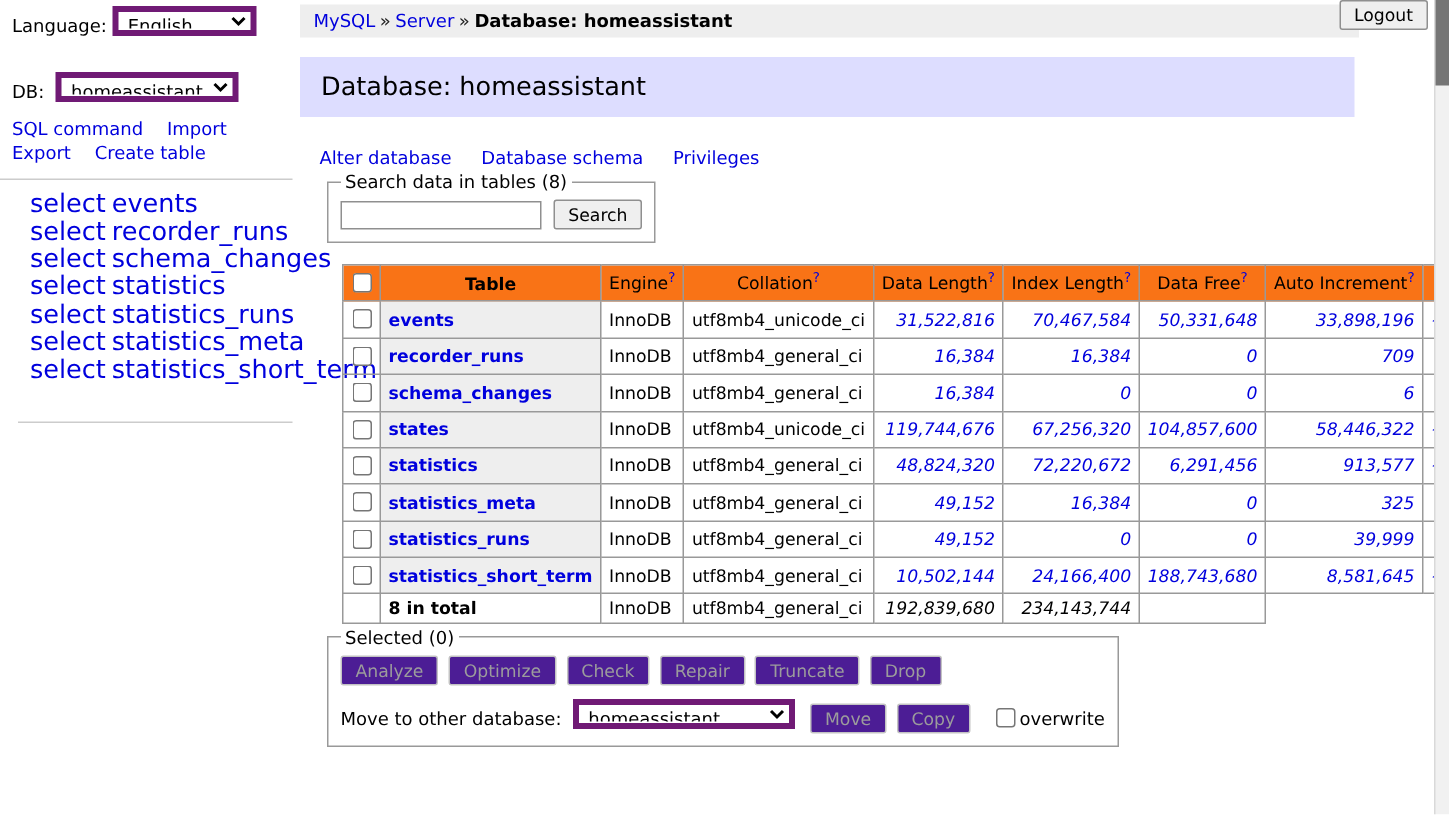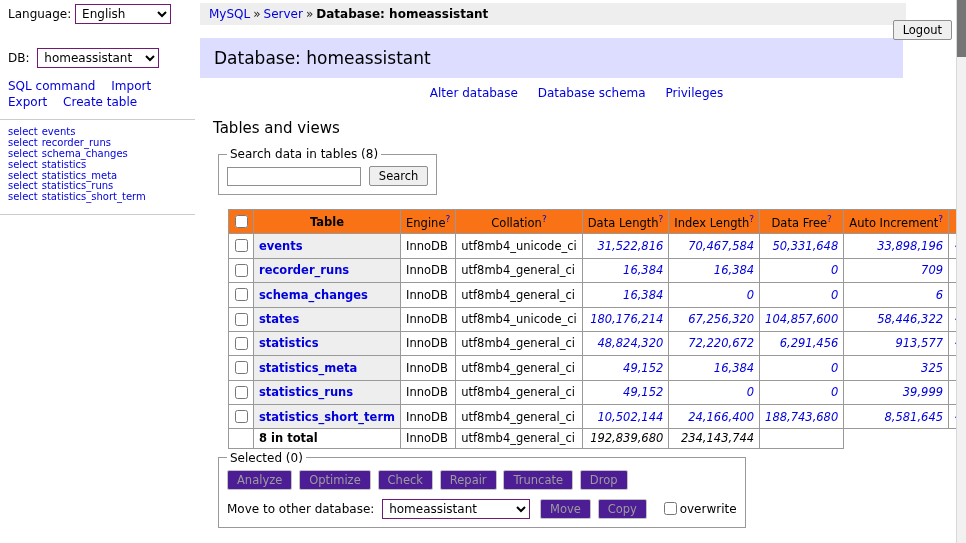--- a/index.html
+++ b/index.html
@@ -11,21 +11,21 @@
   }
   a { color: #0000dd; text-decoration: none; cursor: pointer; }
   button {
     font-family: "DejaVu Sans", sans-serif; font-size: 11.5px;
     background: #efefef; border: 1px solid #8f8f8f; border-radius: 2px;
     padding: 2px 9px; color: #000;
   }
   button:disabled { color: #9c9c9c; border-color: #c3c3c3; background: #4c1d95; }
   select {
     font-family: "DejaVu Sans", sans-serif; font-size: 12px;
-    border: 1px solid #701a75; background: #fff; padding: 1px 2px; height: 20px;
+    border: 4px solid #701a75; background: #fff; padding: 1px 2px; height: 20px;
   }
   input[type="text"] {
     font-family: "DejaVu Sans", sans-serif; font-size: 12px;
     border: 1px solid #8f8f8f; padding: 2px 3px; height: 19px;
   }
 
   
   .lang-bar { position: absolute; left: 0; top: 0; height: 28px; padding: 4px 8px; white-space: nowrap; }
   .lang-bar select { width: 96px; }
 
@@ -36,39 +36,39 @@
     background: #eeeeee; color: #777777;
     border-top: 1px solid #bbb; border-bottom: 1px solid #aaa;
   }
   .sidebar h1 .app-name { font-style: italic; }
   .sidebar h1 .version { font-size: 11px; font-style: normal; color: #777; margin-left: 4px; }
   .db-row { margin: 20px 8px 0 8px; white-space: nowrap; }
   .db-row select { width: 122px; margin-left: 4px; }
   .sidebar-menu { margin: 10px 0 0 0; padding: 0 8px 9px 8px; border-bottom: 1px solid #ccc; }
   .sidebar-menu .mrow { line-height: 1.35; }
   .sidebar-menu a { margin-right: 12px; }
-  .table-list { padding: 7px 0 11px 8px; border-bottom: 1px solid #ccc; font-size: 10px; }
+  .table-list { padding: 7px 0 25px 8px; border-bottom: 1px solid #ccc; font-size: 17px; margin-left: 12px; }
   .table-list .tbl-item { line-height: 1.08; white-space: nowrap; }
   .table-list a.select-link { margin-right: 4px; }
 
   
   .content { position: absolute; left: 195px; top: 0; width: 761px; height: 543px; }
   .breadcrumb {
     margin: 3px 50px 0 5px; background: #eeeeee; padding: 4px 9px;
     white-space: nowrap;
   }
   .breadcrumb .sep { color: #222; margin: 0 3px; }
   .breadcrumb b { color: #000; }
-  .logout-wrap { position: absolute; top: 20px; right: 4px; }
+  .logout-wrap { position: absolute; top: 0; right: 4px; }
   h2.page-title {
     margin: 13px 53px 0 5px; padding: 10px 14px; font-size: 17px; font-weight: normal;
     background: #ddddff;
   }
   .inner { padding-left: 18px; }
-  .actions { margin-top: 8px; white-space: nowrap; text-align: center; }
+  .actions { margin-top: 20px; white-space: nowrap; }
   .actions a { margin-right: 16px; }
   h3 { font-size: 15px; font-weight: normal; margin: 19px 0 8px 0; }
 
   
   fieldset {
     display: inline-block; border: 1px solid #999; margin: 2px 0 0 5px;
     padding: 5px 8px 8px 8px;
   }
   legend { font-size: 12px; padding: 0 3px; }
   .search-fieldset input[type="text"] { width: 134px; margin-right: 4px; }
@@ -147,24 +147,24 @@
     <div class="tbl-item">
       <a class="select-link">select</a><a>recorder_runs</a>
     </div>
     <div class="tbl-item">
       <a class="select-link">select</a><a>schema_changes</a>
     </div>
     <div class="tbl-item">
       <a class="select-link">select</a><a>statistics</a>
     </div>
     <div class="tbl-item">
+      <a class="select-link">select</a><a>statistics_runs</a>
+    </div>
+    <div class="tbl-item">
       <a class="select-link">select</a><a>statistics_meta</a>
-    </div>
-    <div class="tbl-item">
-      <a class="select-link">select</a><a>statistics_runs</a>
     </div>
     <div class="tbl-item">
       <a class="select-link">select</a><a>statistics_short_term</a>
     </div>
   </div>
 </div>
 
 <div class="content">
 
   <div class="logout-wrap">
@@ -178,21 +178,20 @@
   <h2 class="page-title">Database: homeassistant</h2>
 
   <div class="inner">
 
     <div class="actions">
       <a>Alter database</a>
       <a>Database schema</a>
       <a>Privileges</a>
     </div>
 
-    <h3>Tables and views</h3>
 
     <fieldset class="search-fieldset">
       <legend>Search data in tables (8)</legend>
       <input type="text" value="" style="">
       <button>Search</button>
     </fieldset>
 
     <table class="db-tables">
       <thead>
         <tr>
@@ -243,21 +242,21 @@
           <td class="num df"><a>0</a></td>
           <td class="num ai"><a>6</a></td>
           <td class="num rw"></td>
 
         </tr>
         <tr>
           <td class="check-col"><input type="checkbox" style=""></td>
           <th class="name col-table"><a>states</a></th>
           <td>InnoDB</td>
           <td class="col-collation">utf8mb4_unicode_ci</td>
-          <td class="num dl"><a>180,176,214</a></td>
+          <td class="num dl"><a>119,744,676</a></td>
           <td class="num il"><a>67,256,320</a></td>
           <td class="num df"><a>104,857,600</a></td>
           <td class="num ai"><a>58,446,322</a></td>
           <td class="num rw"><a>~ 299,833</a></td>
 
         </tr>
         <tr>
           <td class="check-col"><input type="checkbox" style=""></td>
           <th class="name col-table"><a>statistics</a></th>
           <td>InnoDB</td>

